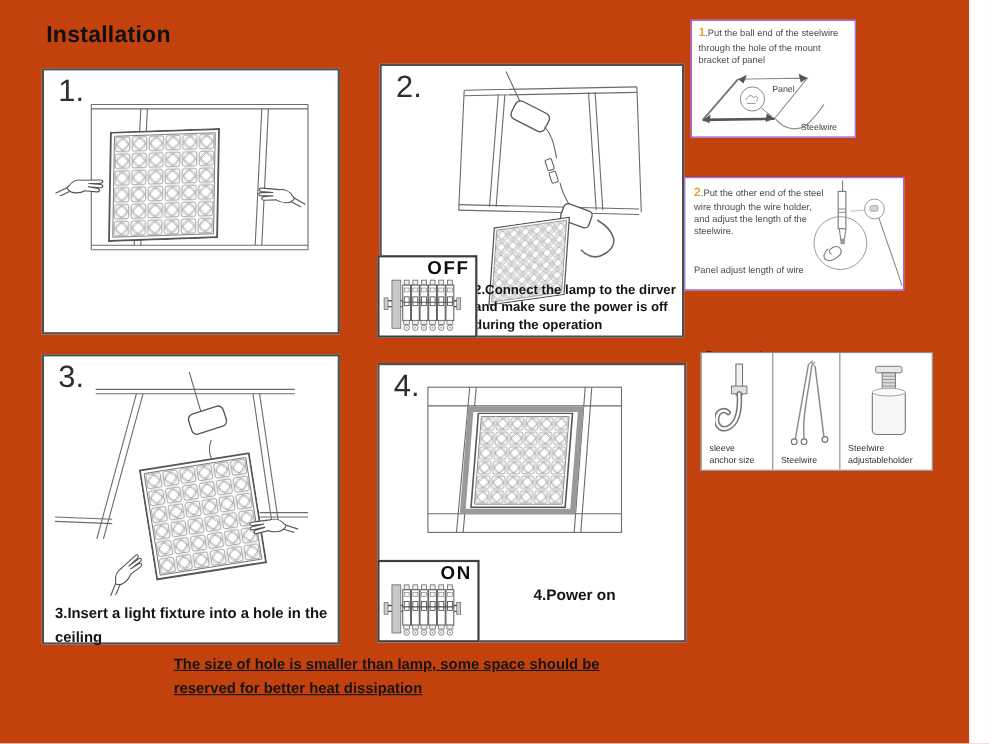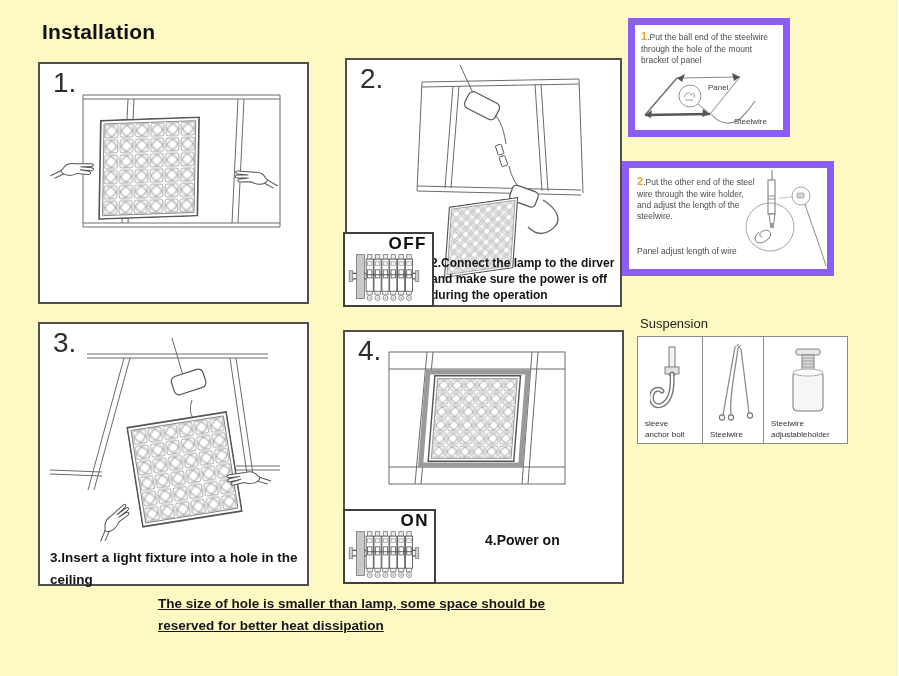--- a/index.html
+++ b/index.html
@@ -1,34 +1,34 @@
 <!DOCTYPE html>
 <html><head>
 <meta charset="utf-8">
 <style>
   html,body{margin:0;padding:0;background:#fff;}
-  .canvas{position:relative;width:881px;height:676px;background:#fef9c3;
-          font-family:"Liberation Sans",sans-serif;overflow:hidden;padding-left:17px;}
+  .canvas{position:relative;width:881px;height:676px;background:#c2410c;
+          font-family:"Liberation Sans",sans-serif;overflow:hidden;}
   .page-title{position:absolute;left:42px;top:20px;margin:0;font-size:21px;
               font-weight:bold;color:#111;letter-spacing:.2px;}
   .stepbox{position:absolute;border:2px solid #4f4f4f;background:#fff;}
   .stepnum{position:absolute;left:13px;top:3px;font-size:28px;color:#2e2e2e;}
   .caption{position:absolute;font-weight:bold;color:#141414;}
   .illus{position:absolute;left:0;top:0;}
   .inset{position:absolute;border:2px solid #3f3f3f;background:#fff;z-index:5;}
   .inset-label{position:absolute;top:0;right:5px;font-size:17px;font-weight:800;
                letter-spacing:1.5px;color:#0d0d0d;margin-left:28px;}
   .inset svg{position:absolute;left:3px;bottom:3px;}
-  .notebox{position:absolute;border:7px solid #8b5cf6;background:#fff;}
+  .notebox{position:absolute;border:1px solid #8b5cf6;background:#fff;}
   .note-text{position:absolute;font-size:8.5px;line-height:1.32;color:#4b4b4b;}
   .note-num{font-size:11px;font-weight:bold;}
   .note-footer{position:absolute;font-size:8.5px;color:#4b4b4b;}
   .minilabel{position:absolute;font-size:8px;color:#3d3d3d;}
   .susp-heading{position:absolute;left:640px;top:316px;font-size:13px;color:#222;text-align:right;}
-  .susp-box{position:absolute;left:637px;top:336px;width:209px;height:106px;
+  .susp-box{position:absolute;left:637px;top:320px;width:209px;height:106px;
             border:1px solid #8a8a8a;background:#fff;display:flex;}
   .susp-cell{position:relative;height:100%;border-right:1px solid #8a8a8a;box-sizing:border-box;}
   .susp-cell:last-child{border-right:none;}
   .susp-label{position:absolute;left:7px;bottom:3px;font-size:8px;line-height:1.3;color:#333;}
   .footnote{position:absolute;left:158px;top:593px;width:414px;font-size:13.5px;
             font-weight:bold;color:#161616;line-height:1.65;text-decoration:underline;}
 </style>
 </head>
 <body>
 
@@ -235,21 +235,21 @@
   <div class="susp-box">
     <div class="susp-cell" style="width:65px">
       <svg style="position:absolute;left:12px;top:8px" width="44" height="72" viewBox="0 0 44 72">
         <rect x="19" y="2" width="6" height="28" fill="#f1f1f1" stroke="#777" stroke-width="1"></rect>
         <rect x="15" y="22" width="14" height="7" fill="#e2e2e2" stroke="#777" stroke-width="0.9"></rect>
         <path d="M22 29 C23 44 20 56 12 60 C4 63 0 56 2 49 C3.5 44 9 43 12 46" fill="none" stroke="#777" stroke-width="5" stroke-linecap="round"></path>
         <path d="M22 29 C23 44 20 56 12 60 C4 63 0 56 2 49 C3.5 44 9 43 12 46" fill="none" stroke="#fff" stroke-width="2.2" stroke-linecap="round"></path>
       </svg>
       <div class="susp-label">
         <div>sleeve</div>
-        <div>anchor bolt</div>
+        <div>anchor size</div>
       </div>
     </div>
     <div class="susp-cell" style="width:61px">
       <svg style="position:absolute;left:10px;top:6px" width="42" height="82" viewBox="0 0 42 82">
         <path d="M22 4 L10 72" fill="none" stroke="#8a8a8a" stroke-width="1.3"></path>
         <path d="M28 6 L36 70" fill="none" stroke="#8a8a8a" stroke-width="1.3"></path>
         <path d="M25 5 C22 30 16 52 18 72" fill="none" stroke="#8a8a8a" stroke-width="1.3"></path>
         <path d="M22 4 l4 -3 M28 6 l-4 -4 M25 5 l3 -3" stroke="#8a8a8a" stroke-width="1"></path>
         <circle cx="9" cy="74.5" r="2.6" fill="none" stroke="#777" stroke-width="1.1"></circle>
         <circle cx="18" cy="74.5" r="2.6" fill="none" stroke="#777" stroke-width="1.1"></circle>

